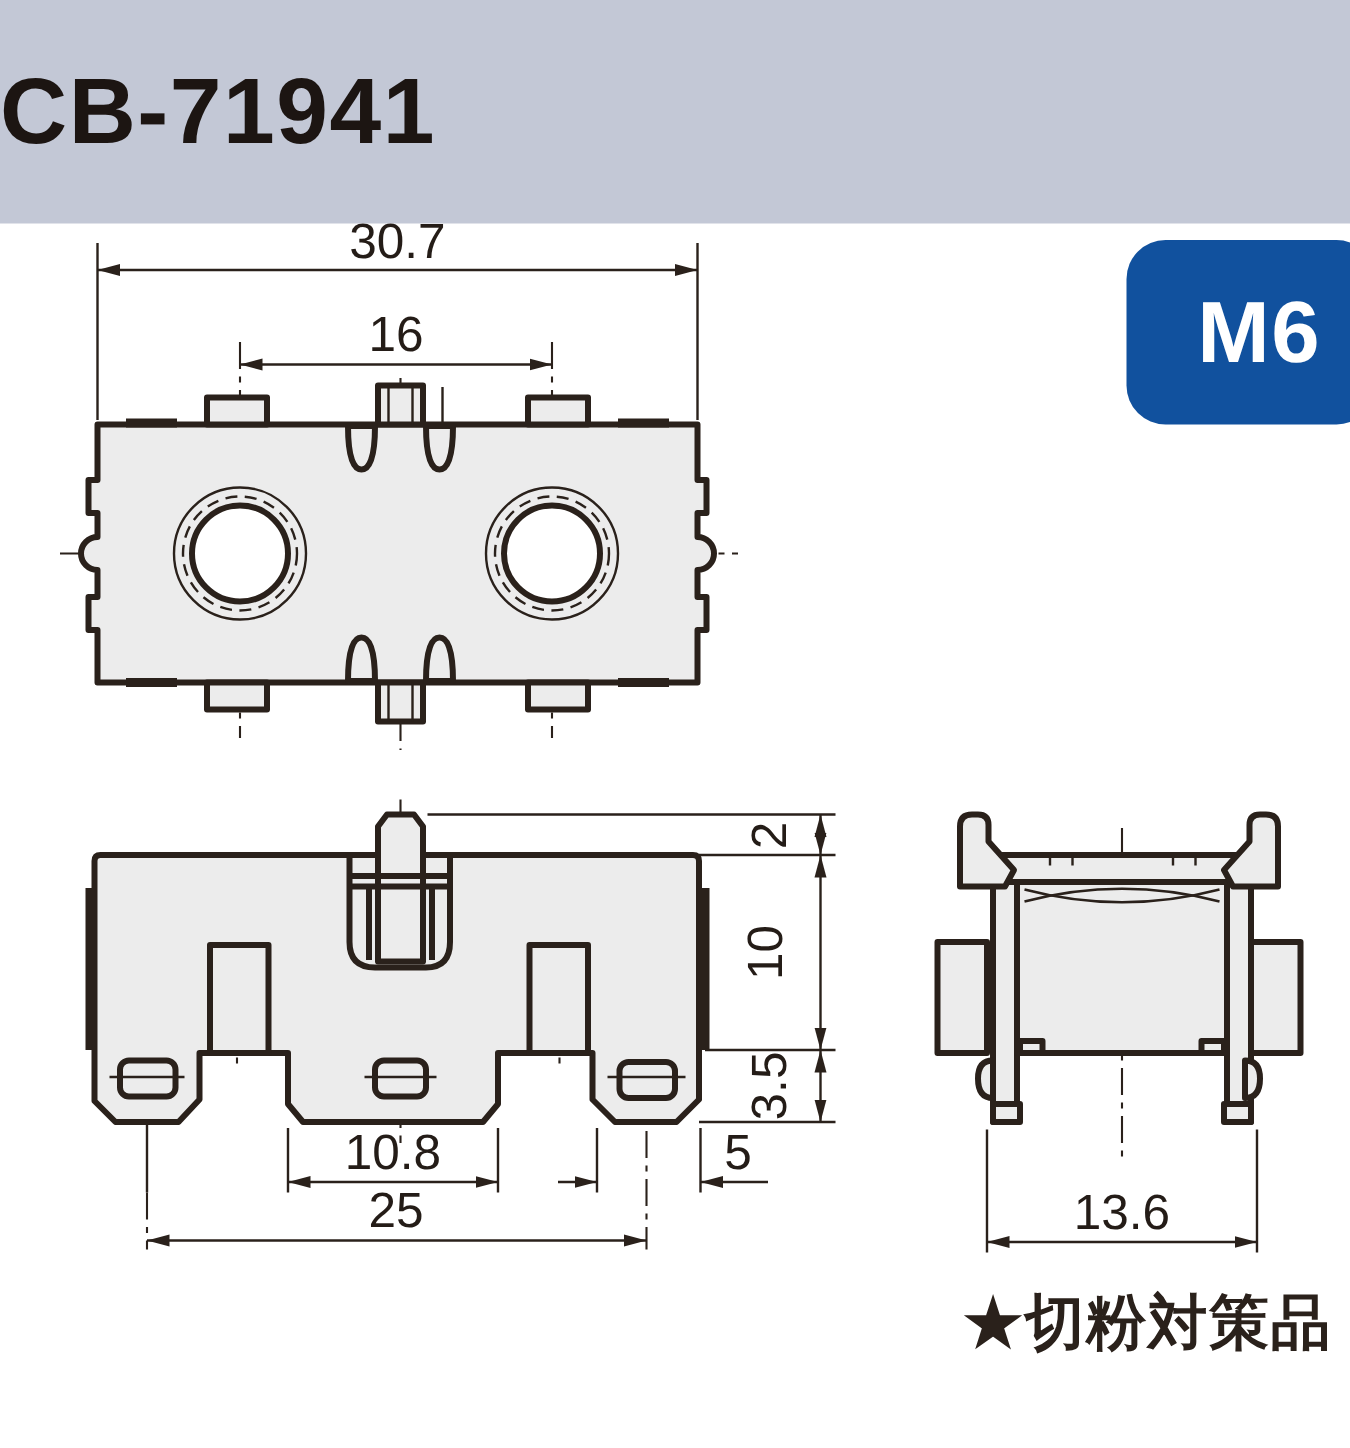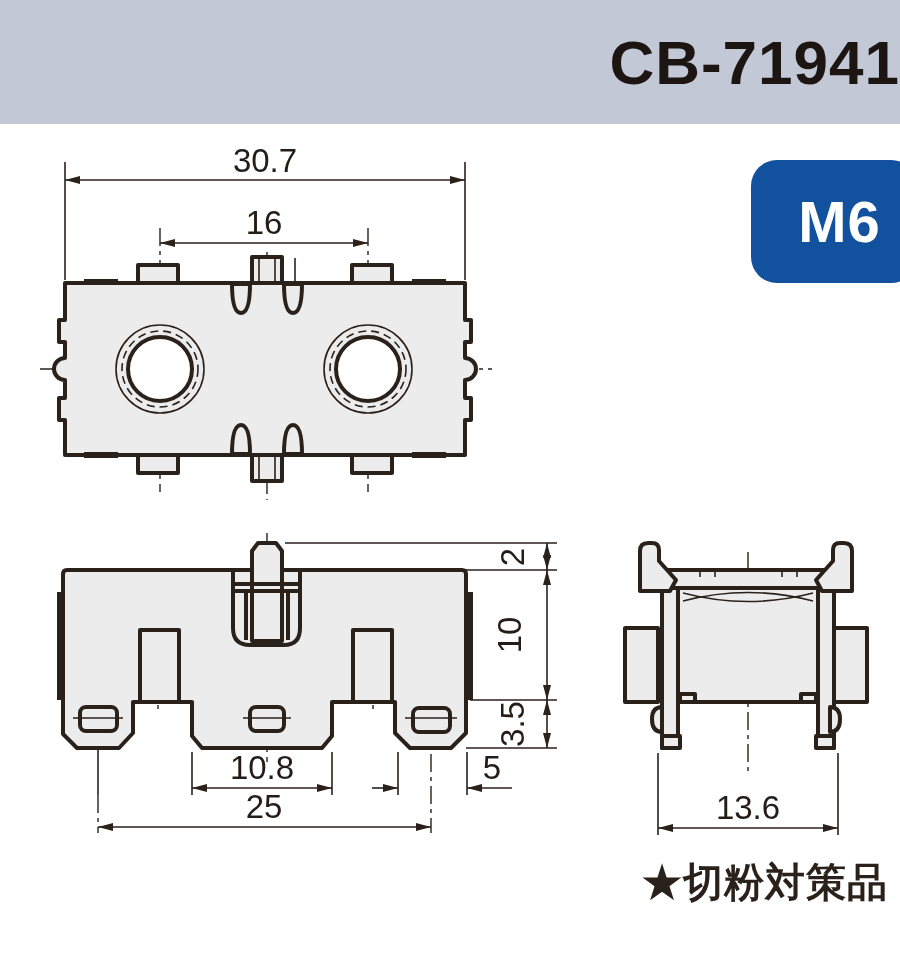--- a/index.html
+++ b/index.html
@@ -1,22 +1,22 @@
 <!DOCTYPE html>
 <html><head>
 <meta charset="utf-8">
 <style>
   html,body{margin:0;padding:0;}
   body{
     width:900px;height:965px;position:relative;background:#ffffff;
     font-family:"Liberation Sans", sans-serif;overflow:hidden;
   }
   .header{
-    position:absolute;left:0;top:0;width:900px;height:124px;
-    background:#c3c8d6;display:flex;align-items:center;justify-content:flex-end;
+    position:absolute;left:0;top:0;width:900px;height:149px;
+    background:#c3c8d6;display:flex;align-items:center;justify-content:flex-start;
   }
   .header .title{
     font-size:62px;font-weight:700;color:#1c1512;letter-spacing:1px;
   }
   .badge{
     position:absolute;left:751px;top:160px;width:155px;height:123px;
     background:#11519e;border-radius:26px;
     display:flex;align-items:center;justify-content:center;padding-left:11px;
   }
   .badge .badge-label{

